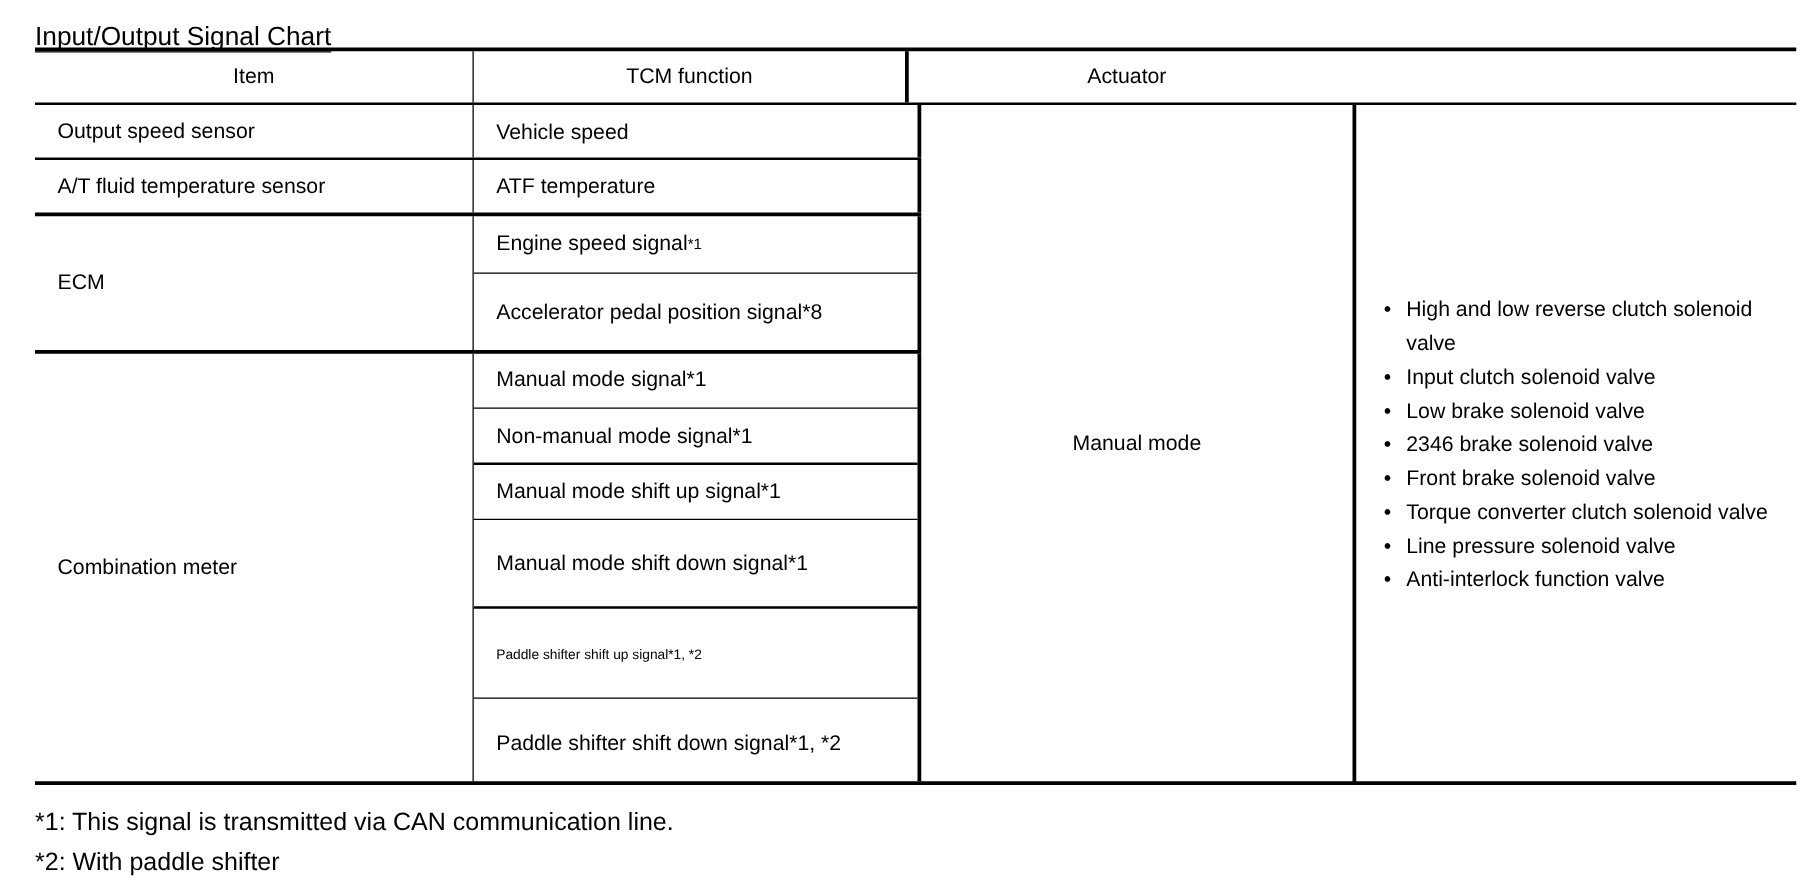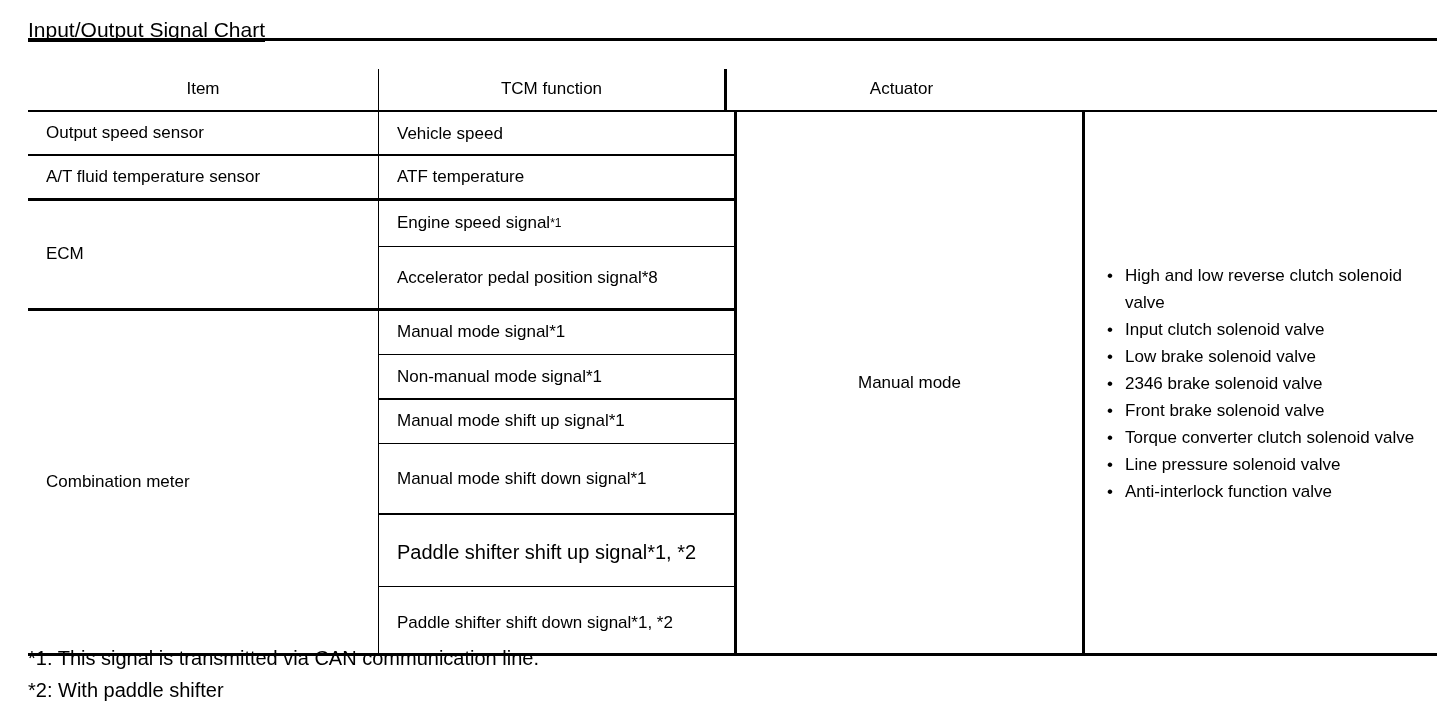--- a/index.html
+++ b/index.html
@@ -23,21 +23,21 @@
 
   
   .table{
     position:absolute;left:28px;top:38px;
     width:1409px;
   }
   .rule{background:#000;width:100%;}
   .rule.thick{height:3px;}
   .rule.med{height:2px;}
 
-  .row{position:relative;display:flex;width:100%;box-sizing:border-box;margin-top:28px;}
+  .row{position:relative;display:flex;width:100%;box-sizing:border-box;}
 
   
   .c-item{
     width:351px;box-sizing:border-box;
     border-right:1.5px solid #000;
     position:relative;
   }
   .c-signal{
     width:358px;box-sizing:border-box;
     border-right:3px solid #000;
@@ -173,21 +173,21 @@
               <div style="display:flex;align-items:center;padding:0 10px 0 18px;font-size:17px;">Manual mode shift up signal*1</div>
             </div>
             <div style="height:1.5px;background:#000;width:355px;"></div>
 
             <div class="lrow" style="height:69px;width:355px;">
               <div style="display:flex;align-items:center;padding:0 14px 0 18px;font-size:17px;line-height:25px;">Manual mode shift down signal*1</div>
             </div>
             <div style="height:1.5px;background:#000;width:355px;"></div>
 
             <div class="lrow" style="height:71px;width:355px;">
-              <div style="display:flex;align-items:center;padding:4px 14px 0 18px;font-size:20px;line-height:25px;">Paddle shifter shift up signal*1, *2</div>
+              <div style="display:flex;align-items:center;padding:4px 14px 0 18px;font-size:11px;line-height:25px;">Paddle shifter shift up signal*1, *2</div>
             </div>
             <div style="height:1.5px;background:#000;width:355px;"></div>
 
             <div class="lrow" style="height:70px;width:355px;">
               <div style="display:flex;align-items:center;padding:0 14px 0 18px;font-size:17px;line-height:25px;">Paddle shifter shift down signal*1, *2</div>
             </div>
 
           </div>
         </div>
 

